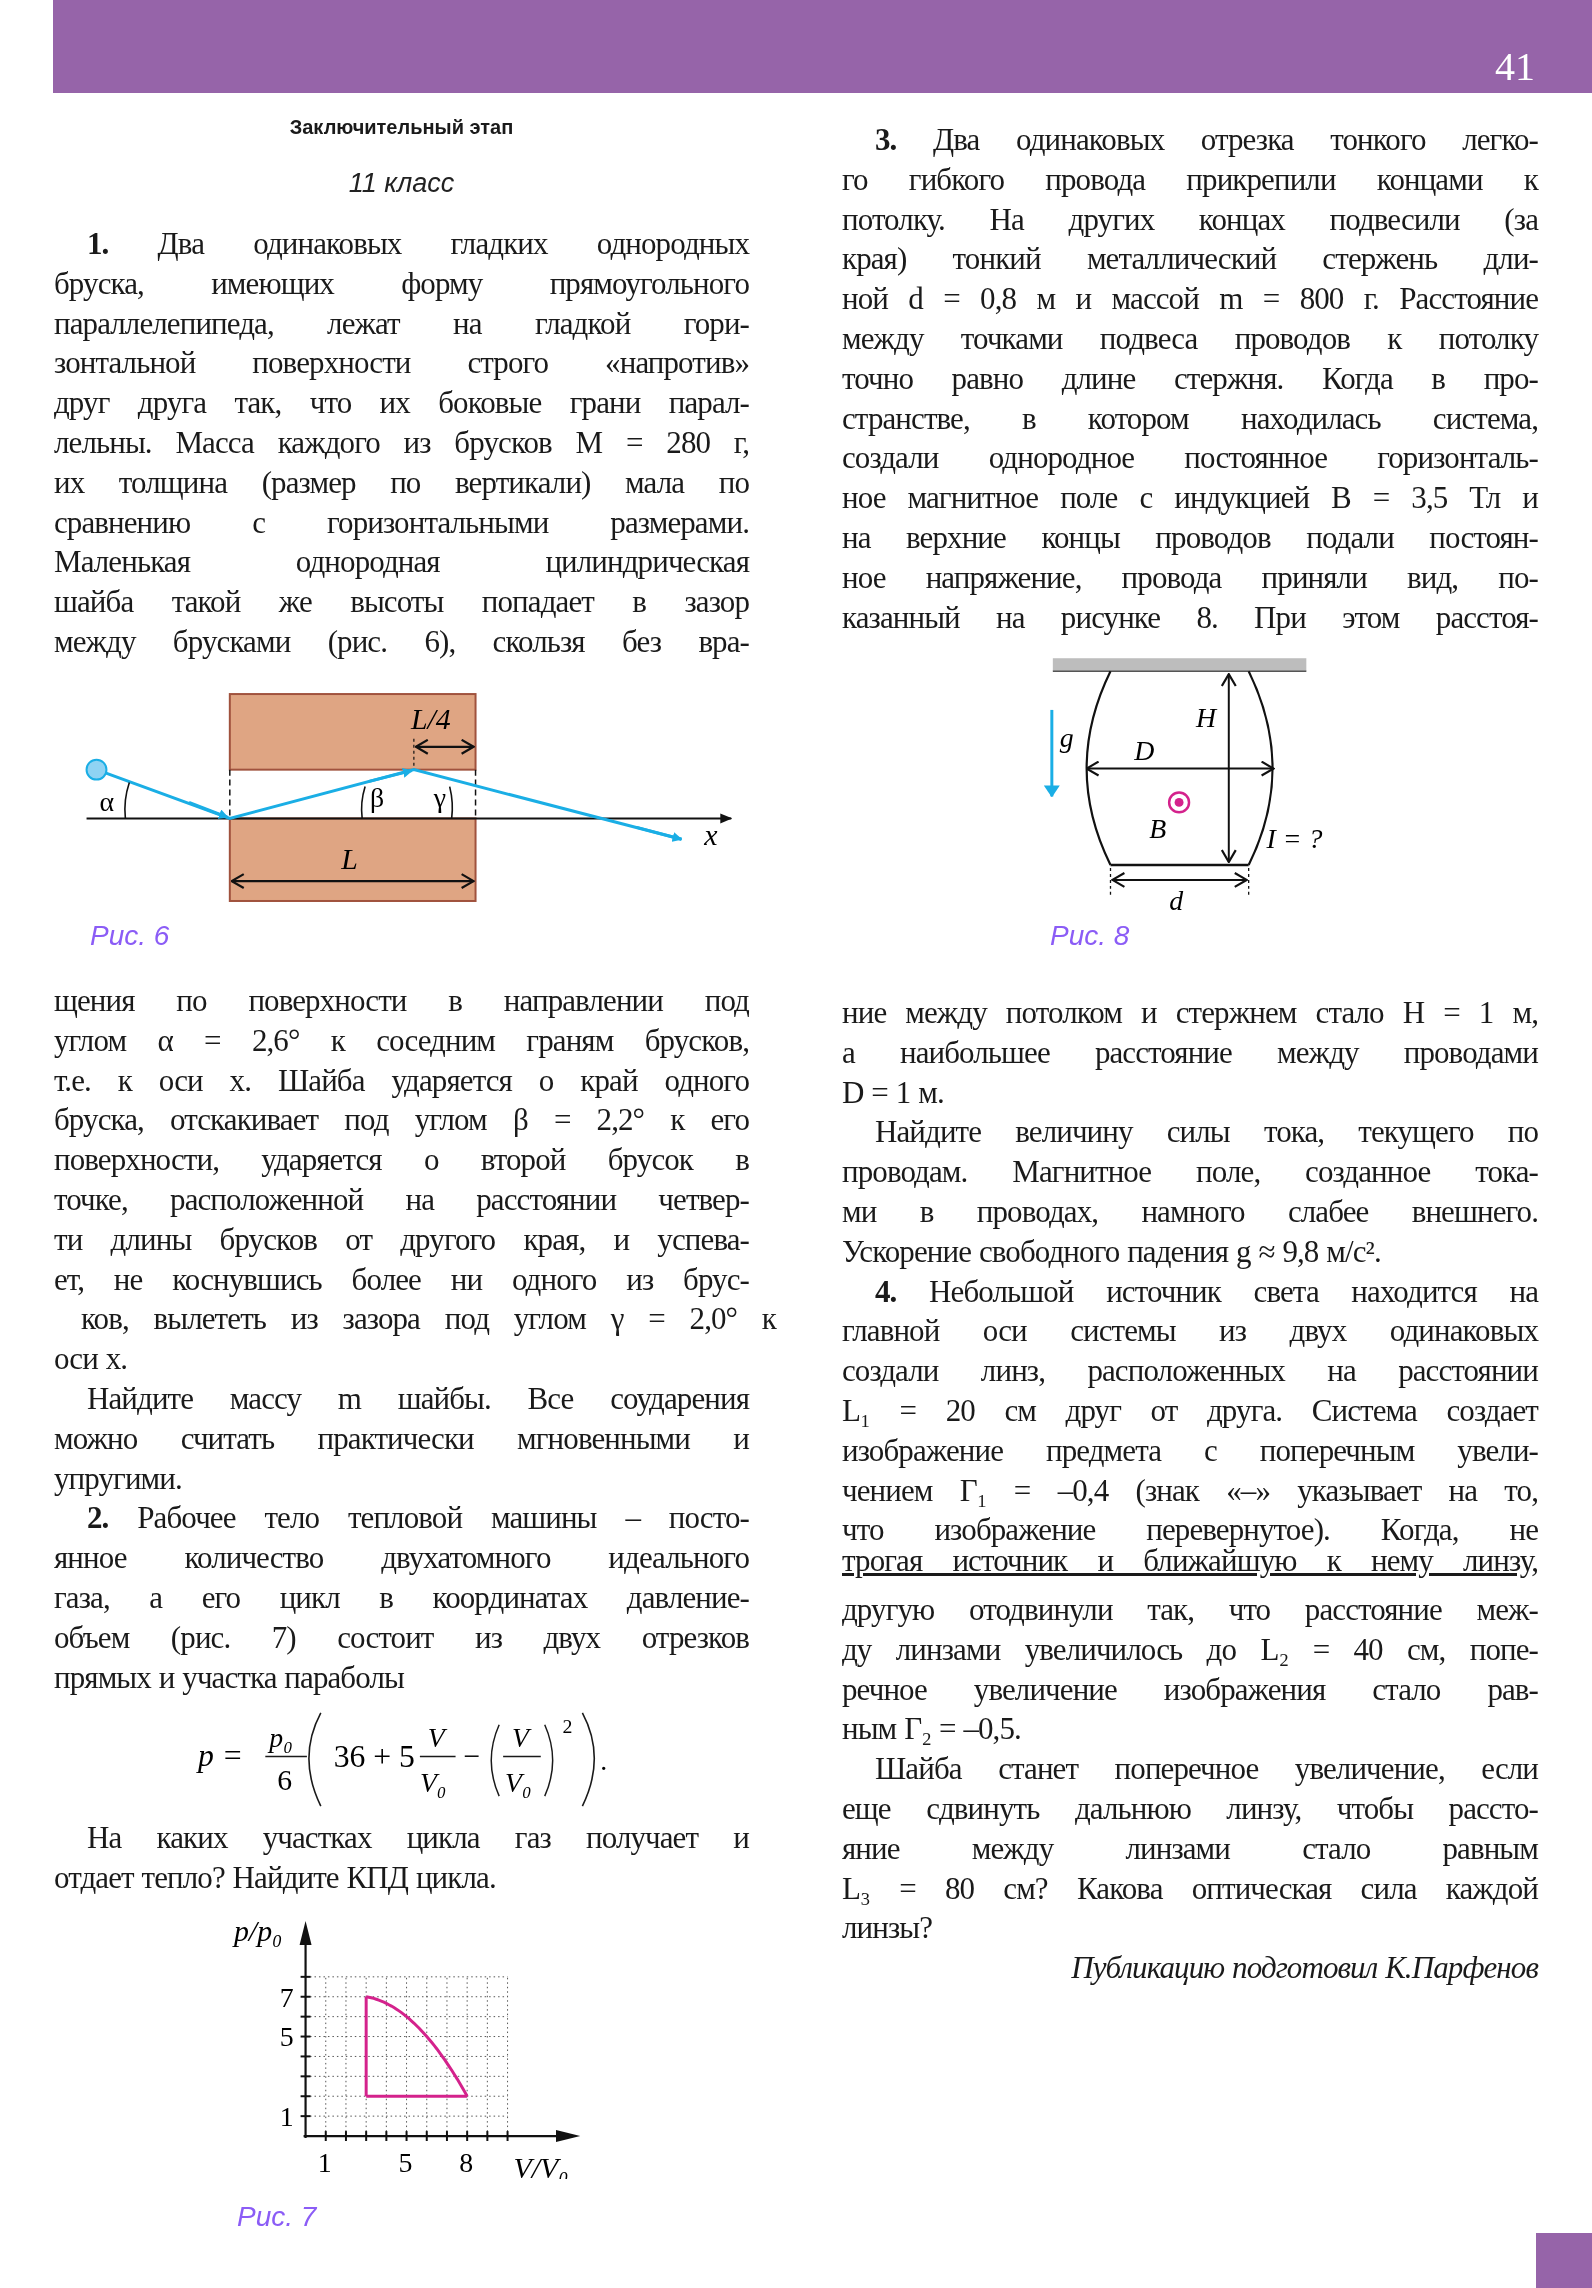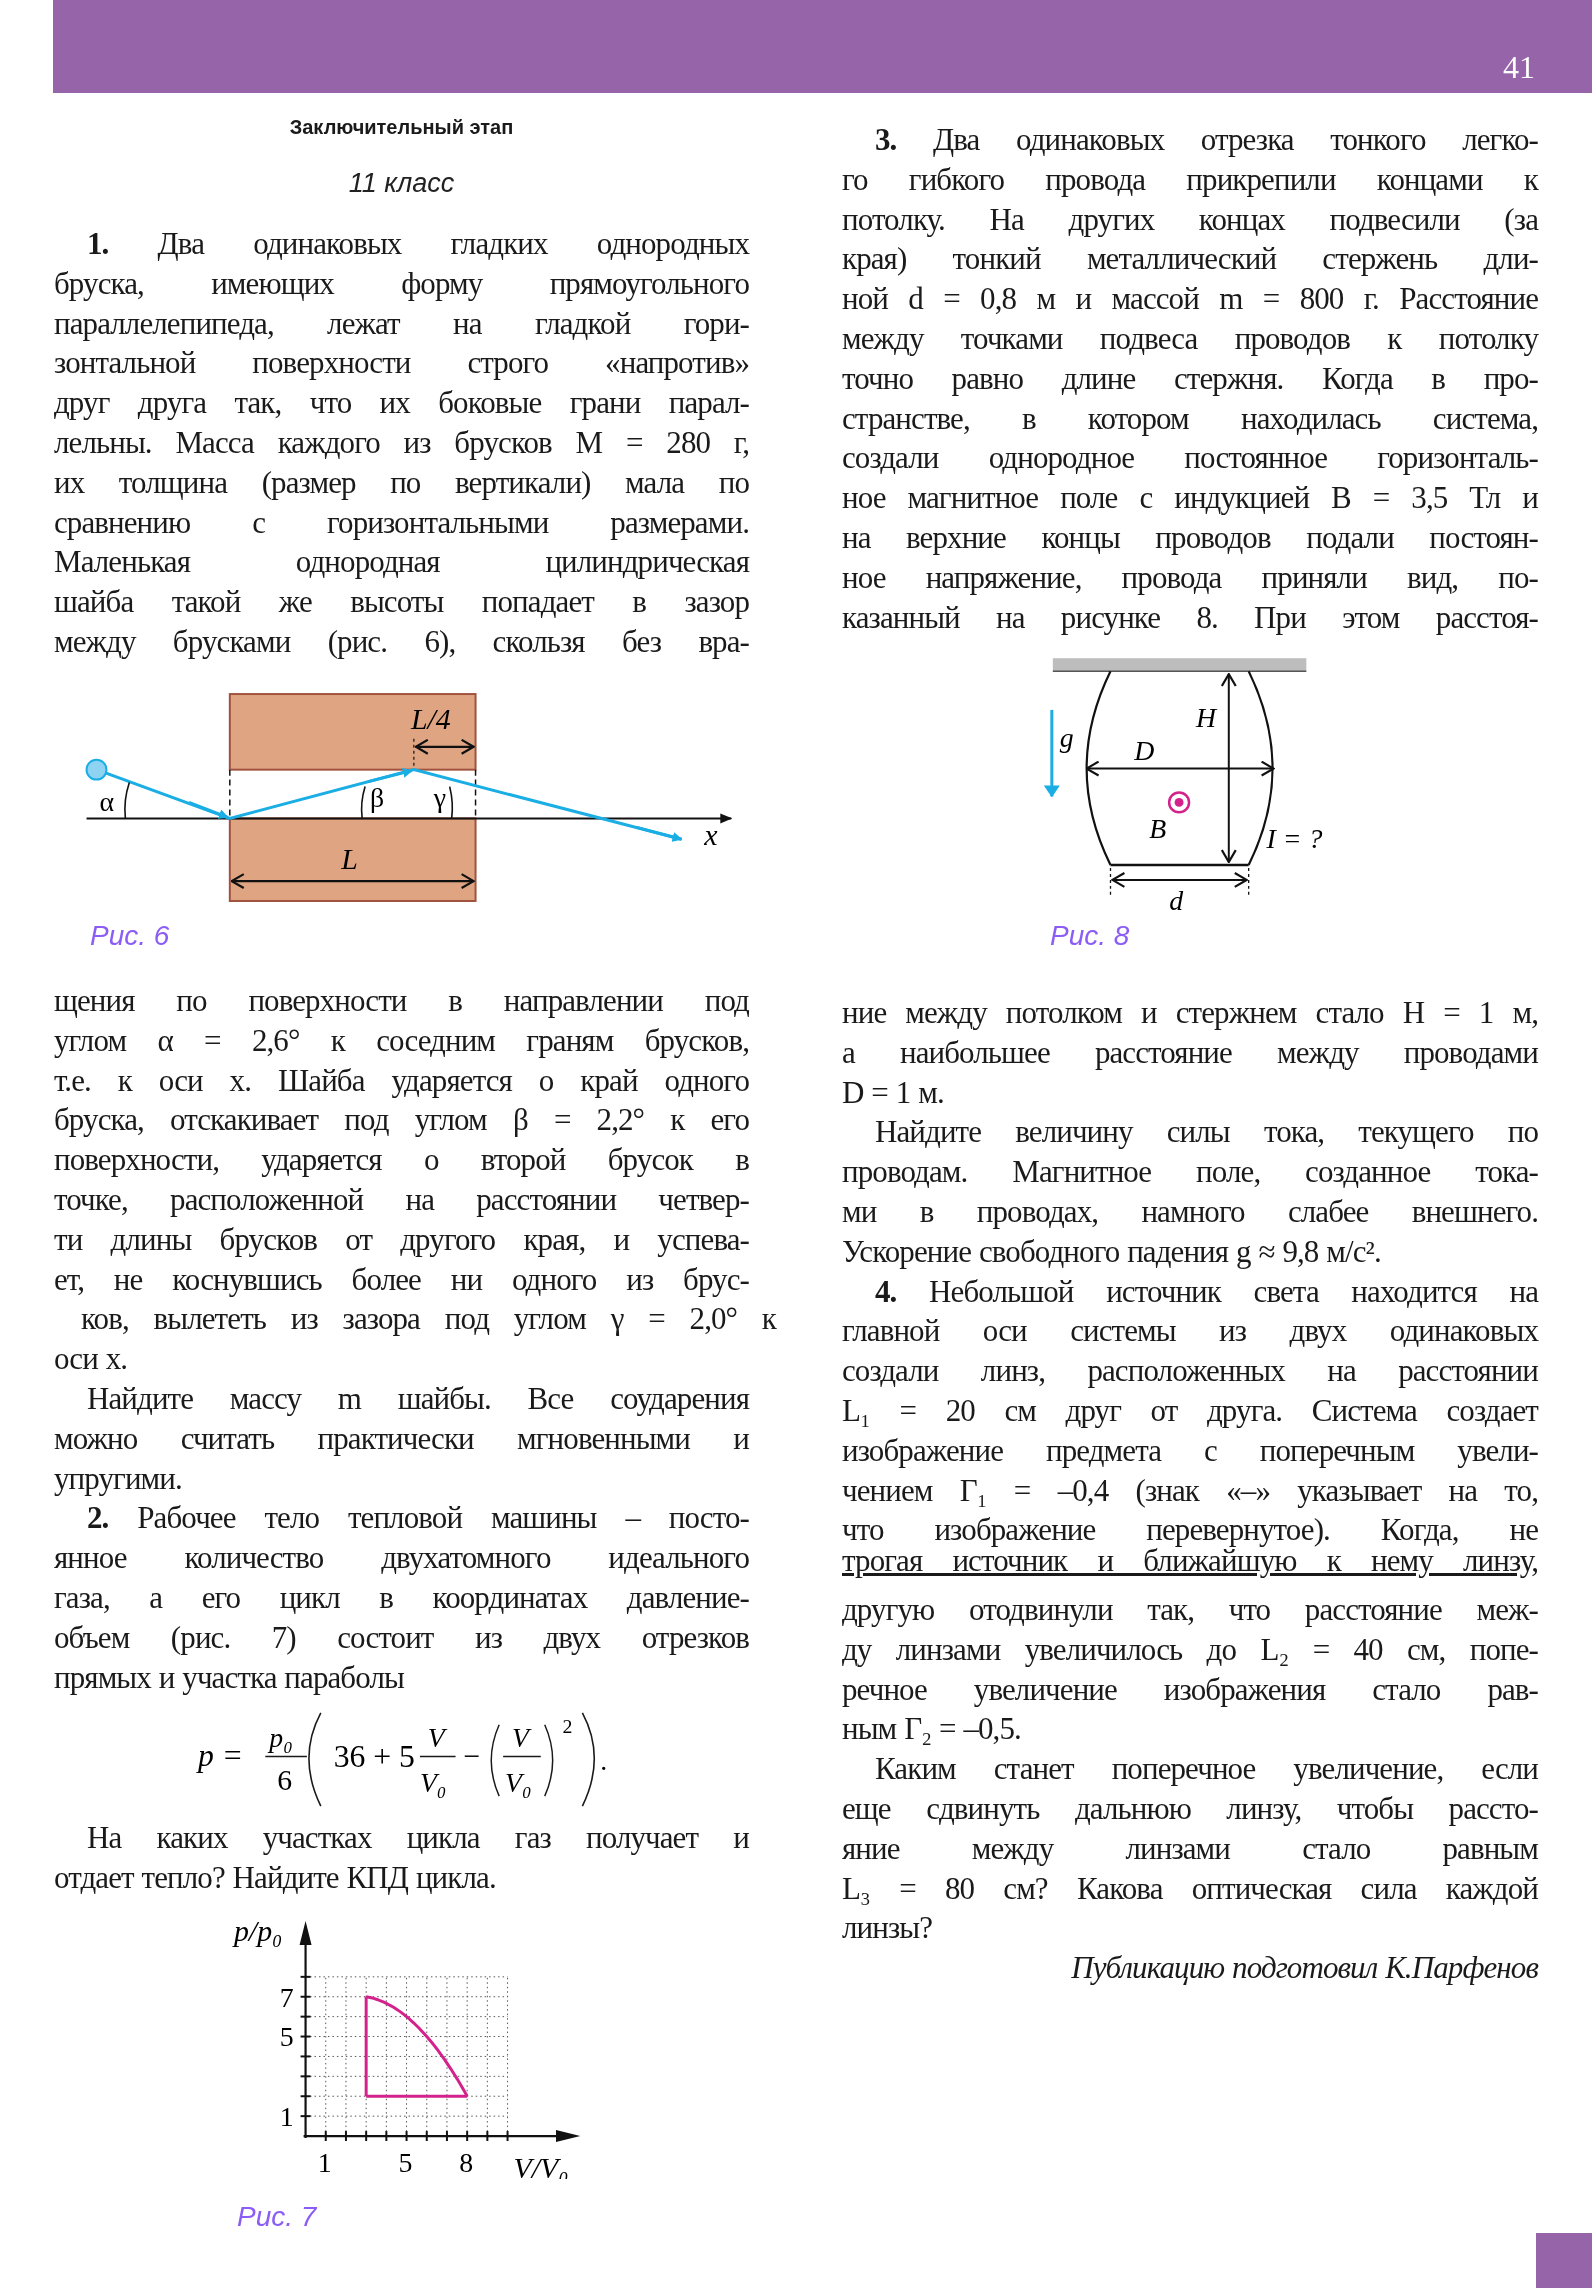--- a/index.html
+++ b/index.html
@@ -1,21 +1,21 @@
 <!DOCTYPE html>
 <html><head>
 <meta charset="utf-8">
 <style>
   html, body { margin: 0; padding: 0; background: #ffffff; }
   body { width: 1592px; height: 2289px; position: relative; overflow: hidden;
          font-family: "Liberation Serif", "DejaVu Serif", serif; color: #1a1a1a; }
   .header { position: absolute; left: 53px; top: 0; width: 1539px; height: 93px; background: #9664a9; }
   .header-title { position: absolute; left: 353px; top: 44px; font-size: 27px; letter-spacing: 13px;
                   color: #f6eef9; font-family: "Liberation Serif", serif; font-weight: bold; }
-  .page-num { position: absolute; right: 57px; top: 44px; font-size: 32px; color: #ffffff;
+  .page-num { position: absolute; right: 57px; top: 44px; font-size: 40px; color: #ffffff;
               font-family: "Liberation Serif", serif; line-height: 46px; }
   .corner { position: absolute; left: 1536px; top: 2233px; width: 56px; height: 56px; background: #9664a9; }
 
   .col { position: absolute; }
   .col-left { left: 54px; width: 695px; }
   .col-right { left: 842px; width: 696px; }
   .line { position: absolute; left: 0; width: 100%; height: 40px; line-height: 40px; font-size: 31px;
           white-space: nowrap; letter-spacing: -0.9px; word-spacing: 1px;
           text-align: justify; text-align-last: justify; }
   .line.last { text-align-last: left; }
@@ -129,21 +129,21 @@
     <div class="line " style="top: 358px;"><span>создали линз, расположенных на расстоянии</span></div>
     <div class="line " style="top: 398px;"><span>L₁ = 20 см друг от друга. Система создает</span></div>
     <div class="line " style="top: 438px;"><span>изображение предмета с поперечным увели-</span></div>
     <div class="line " style="top: 478px;"><span>чением Γ₁ = –0,4 (знак «–» указывает на то,</span></div>
     <div class="line " style="top: 517px;"><span>что изображение перевернутое). Когда, не</span></div>
     <div class="line " style="top: 548px; text-decoration: underline;"><span>трогая источник и ближайшую к нему линзу,</span></div>
     <div class="line " style="top: 597px;"><span>другую отодвинули так, что расстояние меж-</span></div>
     <div class="line " style="top: 637px;"><span>ду линзами увеличилось до L₂ = 40 см, попе-</span></div>
     <div class="line " style="top: 677px;"><span>речное увеличение изображения стало рав-</span></div>
     <div class="line last" style="top: 716px;"><span>ным Γ₂ = –0,5.</span></div>
-    <div class="line indent" style="top: 756px;"><span>Каким станет поперечное увеличение, если</span></div>
+    <div class="line indent" style="top: 756px;"><span>Шайба станет поперечное увеличение, если</span></div>
     <div class="line " style="top: 796px;"><span>еще сдвинуть дальнюю линзу, чтобы рассто-</span></div>
     <div class="line " style="top: 836px;"><span>яние между линзами стало равным</span></div>
     <div class="line " style="top: 876px;"><span>L₃ = 80 см? Какова оптическая сила каждой</span></div>
     <div class="line last" style="top: 915px;"><span>линзы?</span></div>
     <div class="line right" style="top: 955px;"><span>Публикацию подготовил К.Парфенов</span></div>
   </div>
 
 <svg style="position:absolute;left:0;top:677px;" width="776" height="249" viewBox="0 680 780 250">
   <defs>
     <marker id="ablue" markerWidth="10" markerHeight="10" refX="9" refY="5" orient="auto" markerUnits="userSpaceOnUse">

